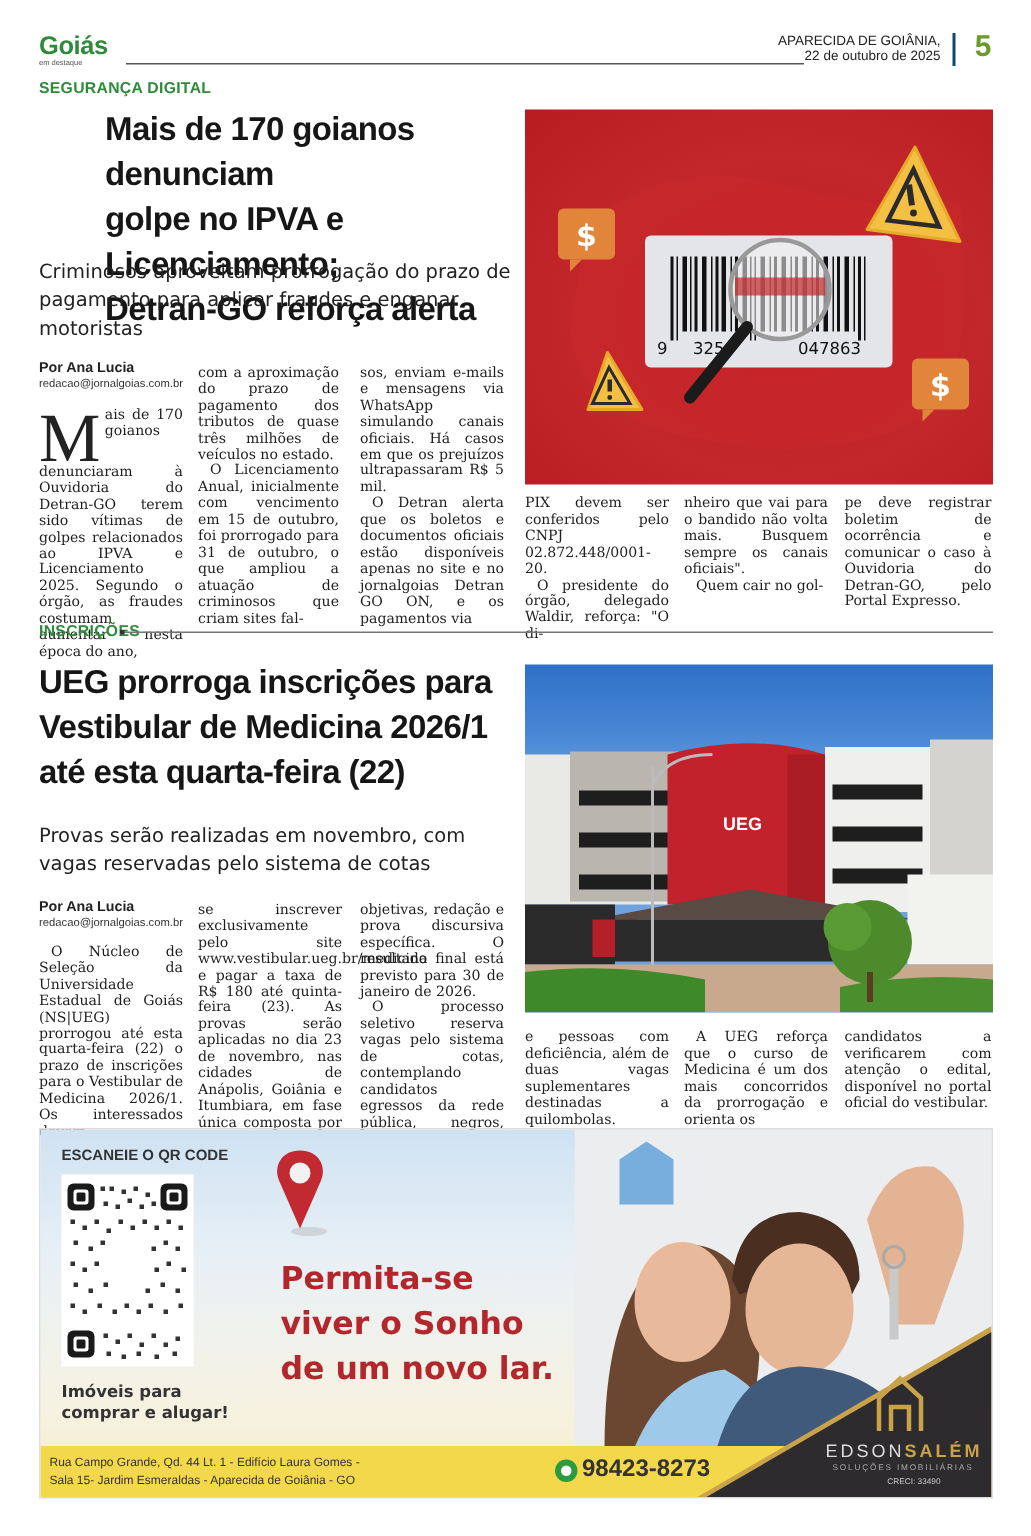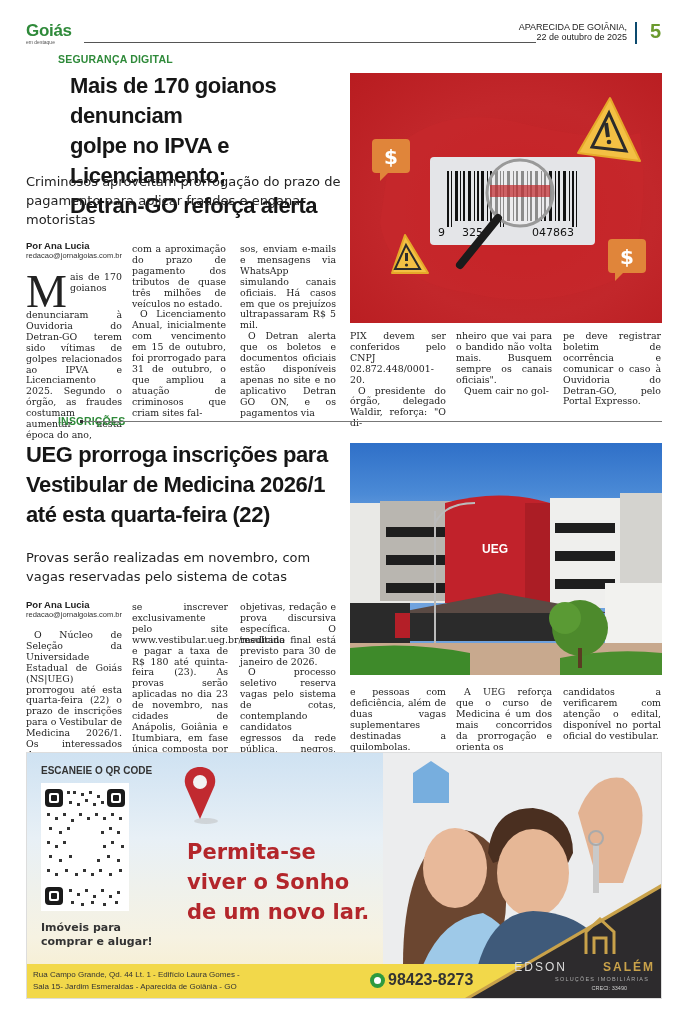--- a/index.html
+++ b/index.html
@@ -7,21 +7,21 @@
   body { position: relative; font-family: "DejaVu Serif", serif; color: #1a1a1a; }
 
   
   .masthead { position: absolute; left: 26px; top: 22px; width: 60px; height: 26px; }
   .logo-word { font-family: "Liberation Sans", sans-serif; font-weight: bold; font-size: 17px; color: #2f8a3a; line-height: 17px; letter-spacing: -0.3px; }
   .logo-tag { font-family: "Liberation Sans", sans-serif; font-size: 5px; color: #555; line-height: 6px; }
   .header-rule { position: absolute; left: 84px; top: 42px; width: 452px; border-top: 1px solid #555; }
   .header-right { position: absolute; right: 50px; top: 22px; text-align: right; font-family: "Liberation Sans", sans-serif; font-size: 9px; line-height: 10px; color: #222; padding-right: 8px; border-right: 2px solid #0c4a6e; height: 22px; }
   .page-number { position: absolute; right: 26px; top: 20px; font-family: "Liberation Sans", sans-serif; font-weight: bold; font-size: 20px; color: #6b9a2e; }
 
-  .section-label { position: absolute; font-family: "Liberation Sans", sans-serif; font-weight: bold; font-size: 10.5px; color: #2f8a3a; letter-spacing: 0.2px; margin-left: 32px; }
+  .section-label { position: absolute; font-family: "Liberation Sans", sans-serif; font-weight: bold; font-size: 10.5px; color: #2f8a3a; letter-spacing: 0.2px; }
 
   
   .headline { position: absolute; left: 26px; font-family: "Liberation Sans", sans-serif; font-weight: bold; font-size: 22px; line-height: 30px; color: #161616; letter-spacing: -0.4px; }
   .deck { position: absolute; left: 26px; font-family: "DejaVu Sans", sans-serif; font-size: 13px; line-height: 19px; color: #222; }
 
   .byline { position: absolute; left: 26px; font-family: "Liberation Sans", sans-serif; }
   .byline .name { font-weight: bold; font-size: 9.5px; line-height: 11px; color: #222; display: block; }
   .byline .email { font-size: 7.5px; line-height: 10px; color: #333; display: block; }
 
   
@@ -48,21 +48,21 @@
   .ad-slogan { position: absolute; left: 160px; top: 84px; font-family: "DejaVu Sans", sans-serif; font-weight: bold; font-size: 21px; line-height: 30px; color: #b3262b; }
   .ad-bar { position: absolute; left: 0; top: 211px; width: 500px; height: 36px; background: #f2d84a; }
   .ad-address { position: absolute; left: 6px; top: 216px; font-family: "Liberation Sans", sans-serif; font-size: 8px; line-height: 12px; color: #333; }
   .ad-phone { position: absolute; left: 233px; top: 218px; font-family: "Liberation Sans", sans-serif; font-weight: bold; font-size: 20px; color: #333; margin-top: 36px; }
   .ad-whats { position: absolute; left: 343px; top: 218px; font-family: "Liberation Sans", sans-serif; font-weight: bold; font-size: 16px; color: #333; display: flex; align-items: center; gap: 3px; }
   .wa-icon { width: 15px; height: 15px; border-radius: 50%; background: #2e9a3f; display: inline-block; position: relative; }
   .wa-icon::after { content: ""; position: absolute; left: 4px; top: 4px; width: 7px; height: 7px; border-radius: 50%; background: #fff; }
   .brand-tri { position: absolute; right: 0; bottom: 0; width: 0; height: 0; border-left: 190px solid transparent; border-bottom: 110px solid #2d2b2d; }
   .brand-tri-gold { position: absolute; right: 0; bottom: 0; width: 0; height: 0; border-left: 196px solid transparent; border-bottom: 114px solid #c9a24a; }
   .brand-name { position: absolute; right: 6px; top: 207px; font-family: "Liberation Sans", sans-serif; font-size: 12px; letter-spacing: 2px; color: #ddd; }
-  .brand-name b { color: #c9a24a; margin-left: 36px; }
+  .brand-name b { color: #c9a24a; }
   .brand-sub { position: absolute; right: 12px; top: 223px; font-family: "Liberation Sans", sans-serif; font-size: 5.5px; letter-spacing: 1.2px; color: #aaa; }
   .brand-creci { position: absolute; right: 34px; top: 232px; font-family: "Liberation Sans", sans-serif; font-size: 5.5px; color: #ccc; }
   .brand-house { position: absolute; right: 44px; top: 163px; width: 34px; height: 40px; }
 </style>
 </head>
 <body>
 
 <div class="masthead">
   <div class="logo-word">Goiás</div>
   <div class="logo-tag">em destaque</div>
@@ -91,21 +91,21 @@
 <div class="col" style="left:26px; top:272px; width:96px;">
   <span class="dropcap">M</span>
   <span>ais de 170 goianos denunciaram à Ouvidoria do Detran-GO terem sido vítimas de golpes relacionados ao IPVA e Licenciamento 2025. Segundo o órgão, as fraudes costumam aumentar nesta época do ano,</span>
 </div>
 <div class="col" style="left:132px; top:244px; width:94px;">
   <p>com a aproximação do prazo de pagamento dos tributos de quase três milhões de veículos no estado.</p>
   <p>O Licenciamento Anual, inicialmente com vencimento em 15 de outubro, foi prorrogado para 31 de outubro, o que ampliou a atuação de criminosos que criam sites fal-</p>
 </div>
 <div class="col" style="left:240px; top:244px; width:96px;">
   <p>sos, enviam e-mails e mensagens via WhatsApp simulando canais oficiais. Há casos em que os prejuízos ultrapassaram R$ 5 mil.</p>
-  <p>O Detran alerta que os boletos e documentos oficiais estão disponíveis apenas no site e no aplicativo Detran GO ON, e os pagamentos via</p>
+  <p>O Detran alerta que os boletos e documentos oficiais estão disponíveis apenas no site e no jornalgoias Detran GO ON, e os pagamentos via</p>
 </div>
 
 <div class="img-box scam-img">
   <svg width="312" height="250" viewBox="0 0 312 250">
     <path d="M40 80 Q90 30 170 50 T290 60 Q300 140 280 200 Q200 240 120 220 Q40 210 30 150 Z" fill="#c9282c" opacity="0.55"></path>
 
     <g>
       <rect x="22" y="66" width="38" height="34" rx="4" fill="#e0853a"></rect>
       <path d="M30 100 l0 8 l8 -8 z" fill="#e0853a"></path>
       <text x="41" y="91" font-family="DejaVu Sans, sans-serif" font-weight="bold" font-size="20" fill="#fff" text-anchor="middle">$</text>

